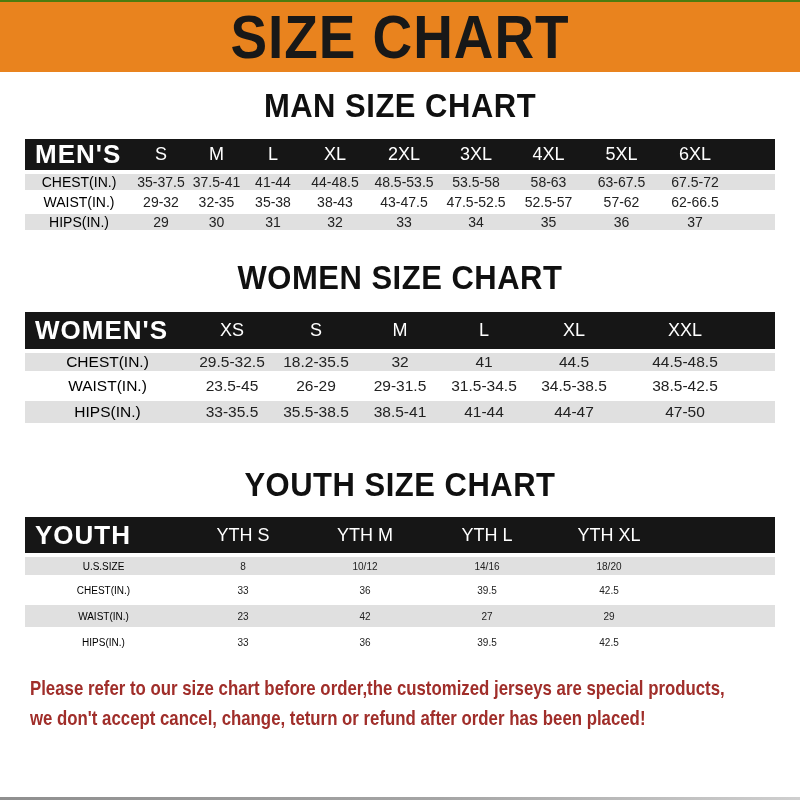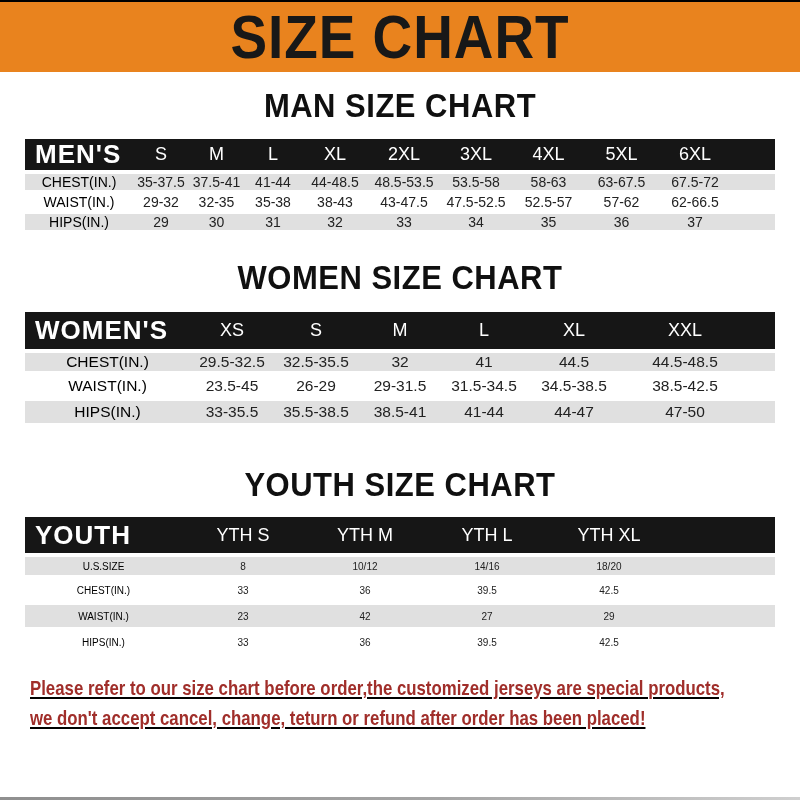--- a/index.html
+++ b/index.html
@@ -16,21 +16,21 @@
     background: #ffffff;
     font-family: "Liberation Sans", sans-serif;
     overflow: hidden;
   }
   .page { position: relative; width: 800px; height: 800px; }
 
   
   .banner {
     height: 72px;
     background: var(--banner-orange);
-    border-top: 2px solid #000000;
+    border-top: 2px solid #4d7c0f;
     display: flex; align-items: center; justify-content: center;
   }
   .banner-title {
     margin: 0;
     font-size: 56px;
     font-weight: bold;
     letter-spacing: 1px;
     color: var(--title-black);
     transform: scale(0.98, 1.08);
     line-height: 1;
@@ -90,21 +90,21 @@
   table.size-table tbody tr:first-child td { border-top: 4px solid #ffffff; }
   table.size-table tbody tr.gray  td { background: var(--row-gray); }
   table.size-table tbody tr.white td { background: #ffffff; }
   table.size-table tbody td:first-child { color: #000000; }
 
   .tbl-men   tbody td { height: 20px; font-size: 14px; }
   .tbl-women tbody td { height: 26px; font-size: 15.5px; }
   .tbl-youth tbody td { height: 26px; font-size: 10px; }
 
   
-  .note { margin-top: 16px; text-decoration: underline; }
+  .note { margin-top: 16px; }
   .note-line {
     white-space: nowrap;
     font-size: 21px;
     font-weight: bold;
     line-height: 30px;
     color: var(--note-red);
     margin-left: 30px;
     transform: scaleX(0.80);
     transform-origin: 0 50%;
   }
@@ -222,21 +222,21 @@
             <th>L</th>
             <th>XL</th>
             <th>XXL</th>
             <th></th>
           </tr>
         </thead>
         <tbody>
           <tr class="gray">
             <td>CHEST(IN.)</td>
             <td>29.5-32.5</td>
-            <td>32.5-35.5</td>
+            <td>18.2-35.5</td>
             <td>32</td>
             <td>41</td>
             <td>44.5</td>
             <td>44.5-48.5</td>
             <td></td>
           </tr>
           <tr class="white">
             <td>WAIST(IN.)</td>
             <td>23.5-45</td>
             <td>26-29</td>

